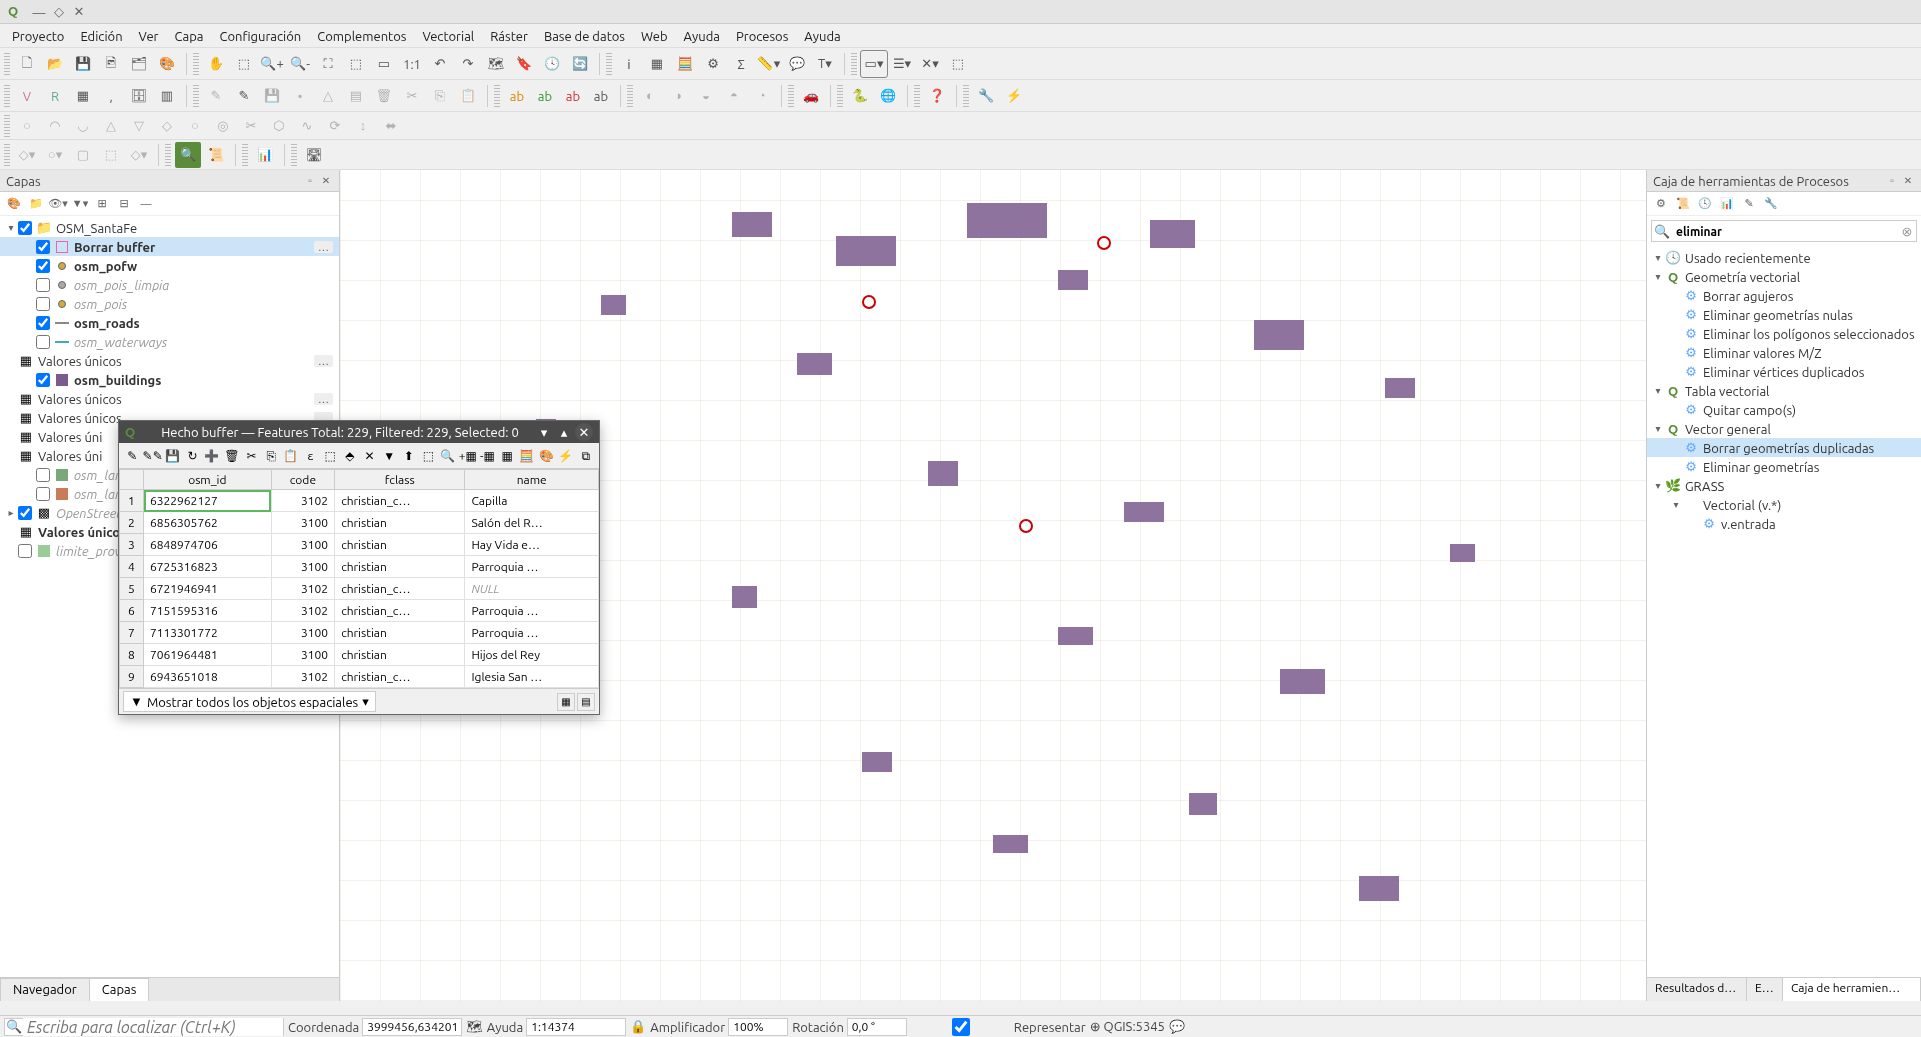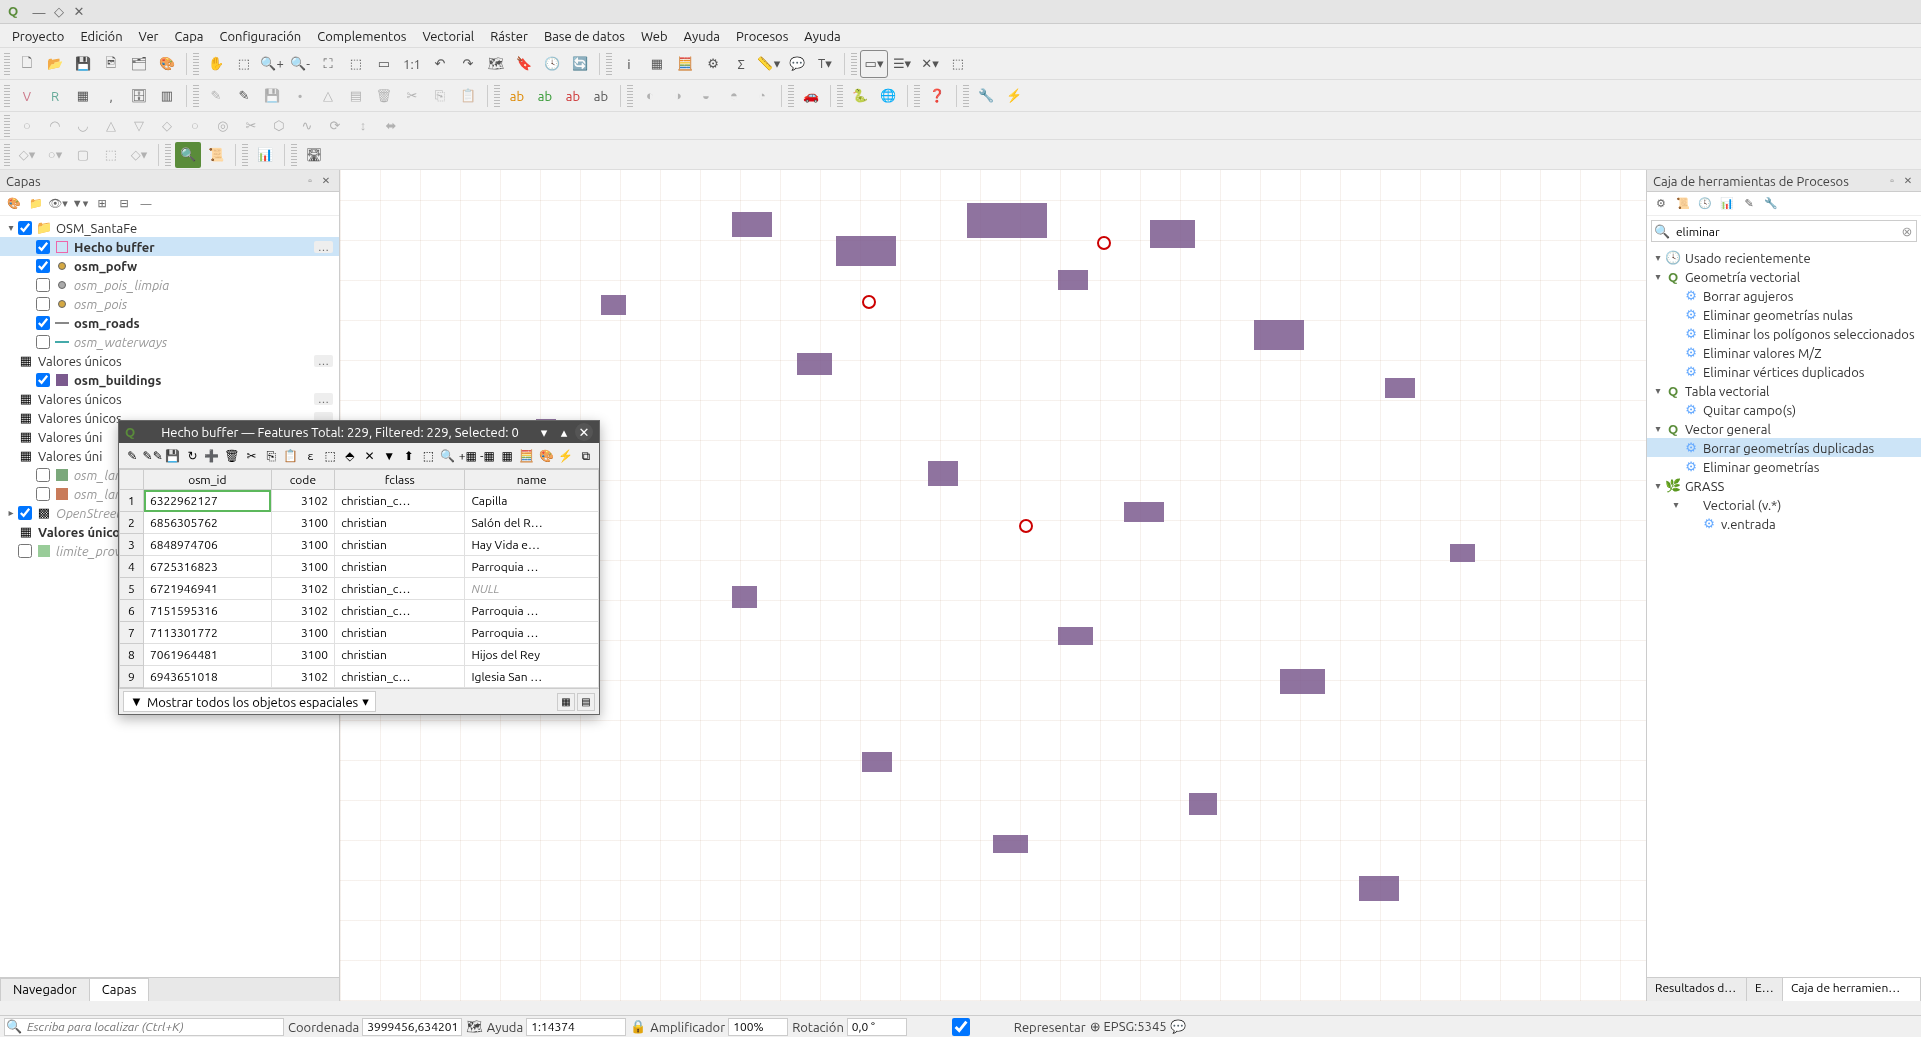--- a/index.html
+++ b/index.html
@@ -54,42 +54,42 @@
   repeating-linear-gradient(0deg, rgba(139,69,19,0.08) 0, rgba(139,69,19,0.08) 1px, transparent 1px, transparent 40px),
   repeating-linear-gradient(90deg, rgba(139,69,19,0.08) 0, rgba(139,69,19,0.08) 1px, transparent 1px, transparent 40px),
   #fff; }
 .building { position: absolute; background: #7b5a8e; opacity: 0.85; }
 .poi-marker { position: absolute; width: 14px; height: 14px; border: 2px solid #c00; border-radius: 50%; background: rgba(255,255,255,0.5); }
 
 
 .right-panel { width: 275px; background: #fff; border-left: 1px solid #ccc; display: flex; flex-direction: column; }
 .search-box { margin: 4px; display: flex; align-items: center; border: 1px solid #ccc; background: #fff; height: 22px; }
 .search-box .search-icon { width: 20px; text-align: center; color: #666; }
-.search-box input { border: none; flex: 1; outline: none; padding: 0 4px; font-size: 12px; }
+.search-box input { border: none; flex: 1; outline: none; padding: 0 4px; font-size: 12px; font-weight: bold; }
 .search-box .clear-btn { width: 18px; text-align: center; color: #999; cursor: pointer; }
 .proc-tree { flex: 1; overflow-y: auto; padding: 2px 0; }
 .proc-item { display: flex; align-items: center; height: 19px; padding-left: 4px; cursor: pointer; }
 .proc-item.selected { background: #cce4f7; }
 .proc-item .expand { width: 14px; text-align: center; color: #666; font-size: 10px; }
 .proc-item .icon { width: 16px; margin-right: 4px; text-align: center; }
 .proc-item .lbl { color: #333; }
 .right-tabs { display: flex; border-top: 1px solid #ccc; height: 24px; }
 .right-tabs .tab { padding: 3px 8px; border-right: 1px solid #ccc; cursor: pointer; font-size: 12px; background: #ececec; overflow: hidden; text-overflow: ellipsis; white-space: nowrap; }
 .right-tabs .tab.active { background: #fff; }
 
 
 .left-tabs { display: flex; border-top: 1px solid #ccc; height: 24px; background: #e8e8e8; }
 .left-tabs .tab { padding: 3px 12px; border: 1px solid #ccc; border-bottom: none; cursor: pointer; background: #ececec; margin-right: -1px; }
 .left-tabs .tab.active { background: #fff; }
 
 
 .statusbar { position: absolute; bottom: 0; left: 0; right: 0; height: 22px; background: #f0f0f0; border-top: 1px solid #ccc; display: flex; align-items: center; padding: 0 4px; gap: 4px; font-size: 12px; color: #444; }
 .statusbar .locator { width: 280px; border: 1px solid #ccc; background: #fff; height: 18px; display: flex; align-items: center; }
 .statusbar .locator .search-icon { width: 18px; text-align: center; color: #999; }
-.statusbar .locator input { border: none; flex: 1; outline: none; font-size: 12px; padding: 0 4px; font-style: italic; color: #15803d; }
+.statusbar .locator input { border: none; flex: 1; outline: none; font-size: 16px; padding: 0 4px; font-style: italic; color: #15803d; }
 .statusbar .msg { flex: 1; padding-left: 8px; }
 .statusbar .field { display: flex; align-items: center; gap: 3px; }
 .statusbar .field input { border: 1px solid #ccc; height: 18px; padding: 0 4px; font-size: 12px; width: 100px; }
 .statusbar .field input.small { width: 60px; }
 
 
 .attr-dialog { position: absolute; left: 118px; top: 420px; width: 482px; background: #f0f0f0; border: 1px solid #666; box-shadow: 0 4px 12px rgba(0,0,0,0.3); }
 .attr-title { height: 22px; background: #4a4a4a; color: #fff; display: flex; align-items: center; padding: 0 6px; font-size: 12px; }
 .attr-title .qicon { width: 16px; margin-right: 6px; color: #5a8c3a; font-weight: bold; }
 .attr-title .t { flex: 1; text-align: center; }
@@ -285,21 +285,21 @@
           <input type="checkbox" class="chk" checked="" style="">
           <span class="sym">📁</span>
           <span class="lbl ">OSM_SantaFe</span>
         </div>
         <div class="layer-item selected" style="padding-left: 22px;">
           <span class="expand"></span>
           <input type="checkbox" class="chk" checked="" style="">
           <span class="sym">
             <span class="sym-square" style="background:transparent;border-color:#e6a"></span>
           </span>
-          <span class="lbl bold ">Hecho buffer</span>
+          <span class="lbl bold ">Borrar buffer</span>
           <span class="feat-count">…</span>
         </div>
         <div class="layer-item" style="padding-left: 22px;">
           <span class="expand"></span>
           <input type="checkbox" class="chk" checked="" style="">
           <span class="sym">
             <span class="sym-point" style="background:#d4a843"></span>
           </span>
           <span class="lbl bold ">osm_pofw</span>
         </div>
@@ -688,15 +688,15 @@
     <input class="small" value="100%" style="">
   </div>
   <div class="field">
     <span>Rotación</span>
     <input class="small" value="0,0 °" style="">
   </div>
   <label class="field">
     <input type="checkbox" checked="" style="">
     <span>Representar</span>
   </label>
-  <span>⊕ <span>EPSG:5345</span></span>
+  <span>⊕ <span>QGIS:5345</span></span>
   <span>💬</span>
 </div>
 
 </body></html>

